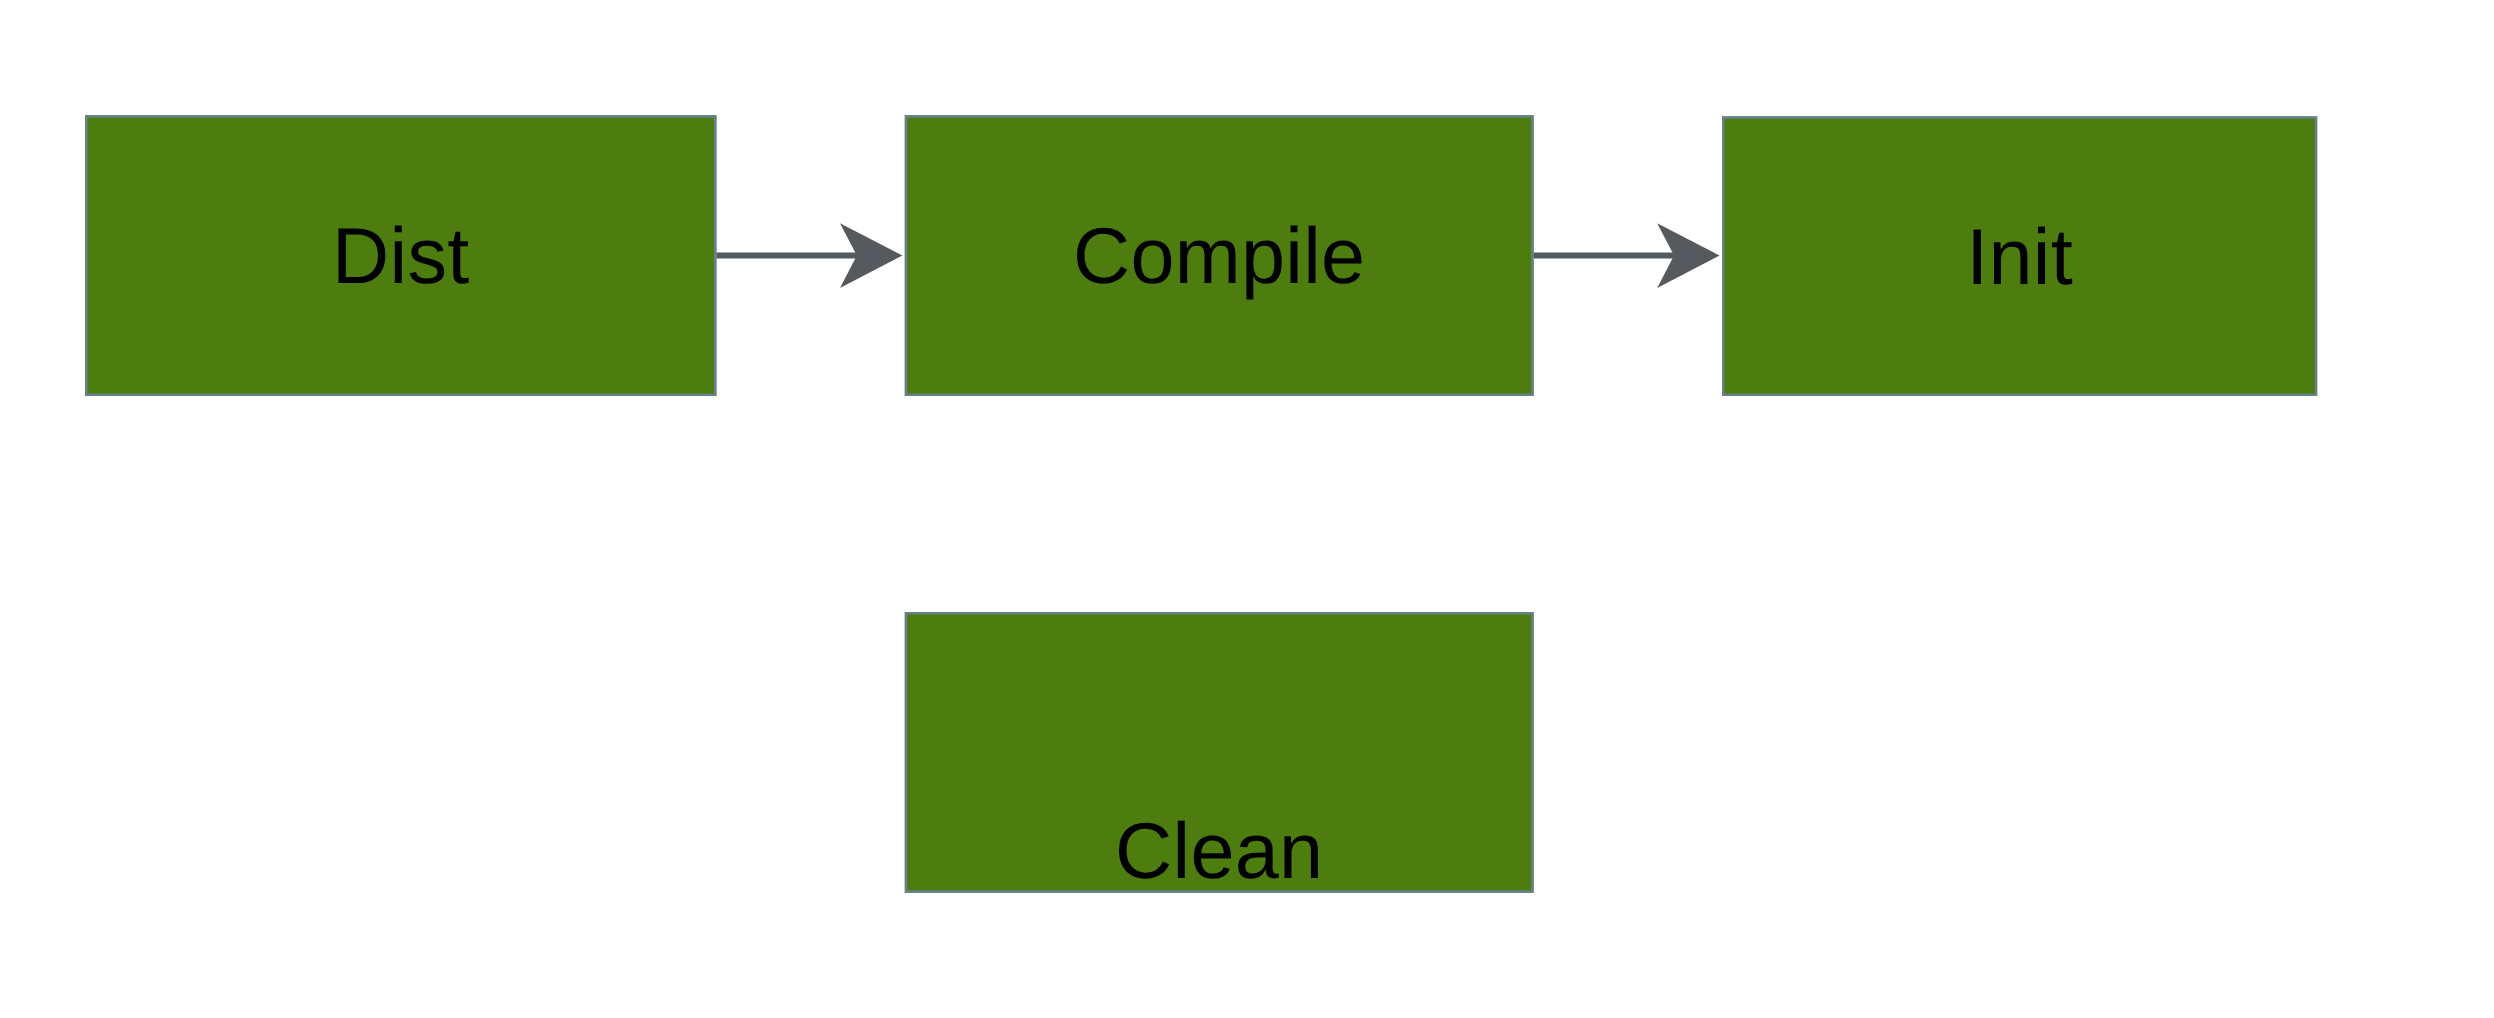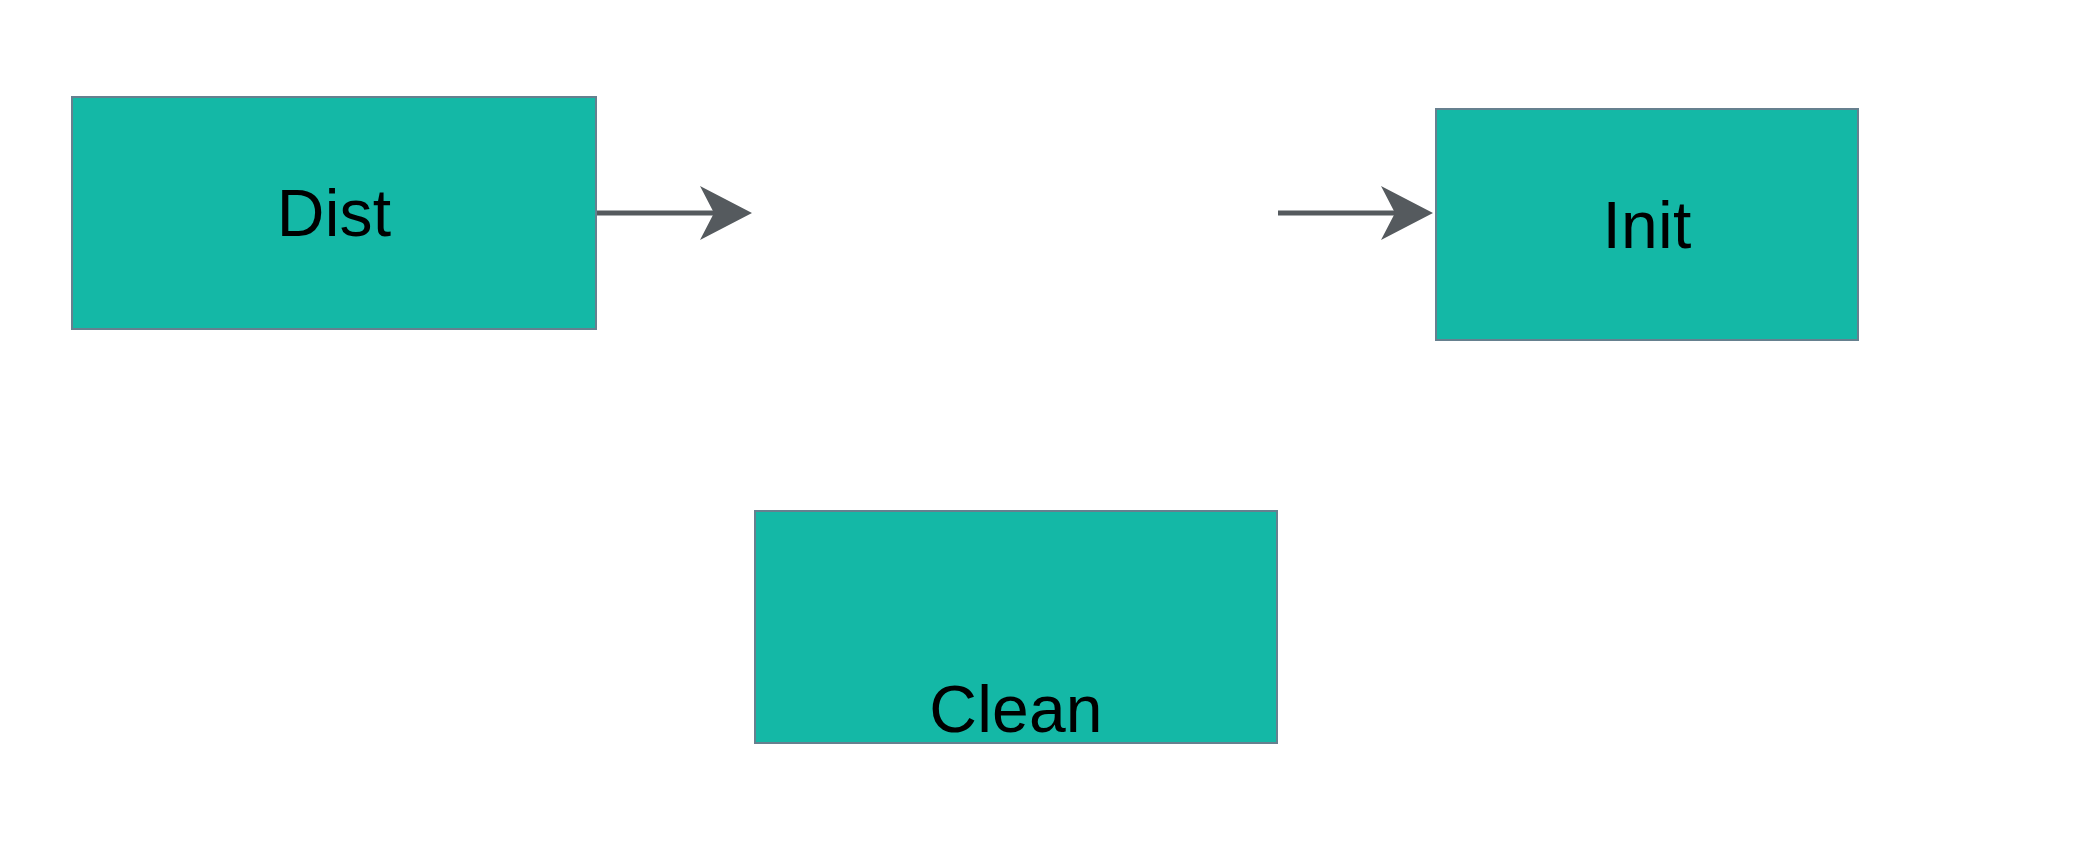--- a/index.html
+++ b/index.html
@@ -15,21 +15,21 @@
   #canvas {
     position: relative;
     width: 2078px;
     height: 848px;
     background: #ffffff;
     overflow: hidden;
   }
   .node {
     position: absolute;
     box-sizing: border-box;
-    background: #14b8a6;
+    background: #4d7c0f;
     border: 2px solid #66808f;
     display: flex;
     align-items: center;
     justify-content: center;
   }
   .node-label {
     font-family: "Liberation Sans", sans-serif;
     font-size: 66px;
     font-weight: 400;
     color: #000000;
@@ -69,22 +69,25 @@
     <g>
       <line class="edge-line" x1="1278" y1="213" x2="1406" y2="213"></line>
       <path class="edge-head" d="M 1433 213 L 1381 186 L 1395 213 L 1381 240 Z"></path>
     </g>
   </svg>
 
   <div class="node" style="left:71px; top:96px; width:526px; height:234px;">
     <span class="node-label">Dist</span>
   </div>
 
+  <div class="node" style="left:754px; top:96px; width:524px; height:234px;">
+    <span class="node-label">Compile</span>
+  </div>
 
-  <div class="node" style="left:1435px; top:108px; width:424px; height:233px;">
+  <div class="node" style="left:1435px; top:97px; width:496px; height:233px;">
     <span class="node-label">Init</span>
   </div>
 
   <div class="node" style="left:754px; top:510px; width:524px; height:234px;align-items:flex-end;">
     <span class="node-label">Clean</span>
   </div>
 
 </div>
 
 </body></html>

